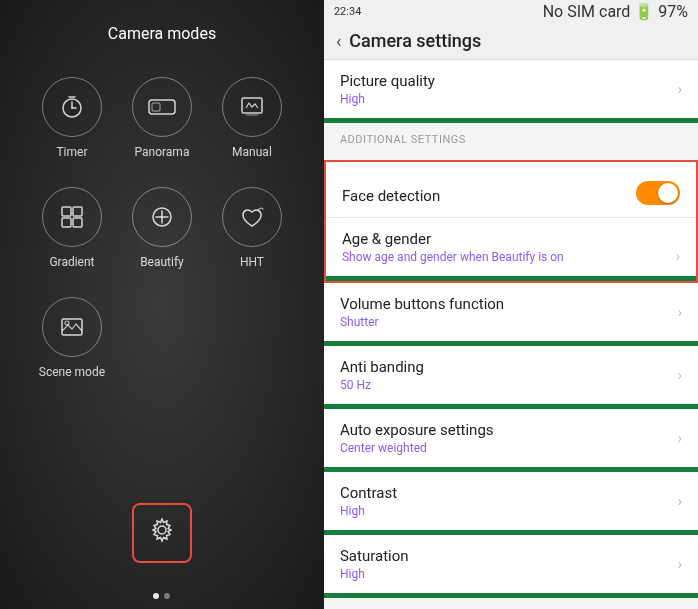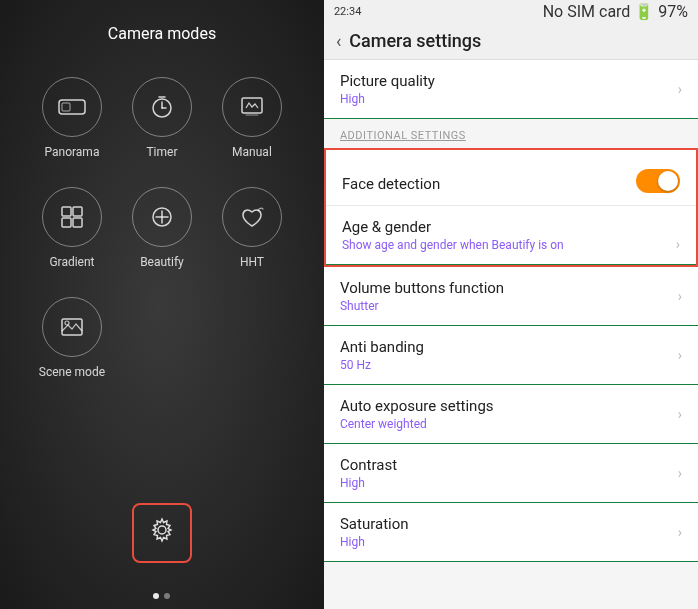--- a/index.html
+++ b/index.html
@@ -141,21 +141,21 @@
     }
 
     .settings-list {
       flex: 1;
       background: #f5f5f5;
     }
 
     .setting-item {
       background: #ffffff;
       padding: 12px 16px;
-      border-bottom: 1px solid #15803d;
+      border-bottom: 5px solid #15803d;
       display: flex;
       align-items: center;
       justify-content: space-between;
       cursor: pointer;
       min-height: 56px;
     }
 
     .setting-item-content {
       flex: 1;
     }
@@ -171,26 +171,25 @@
       color: #8b5cf6;
       margin-top: 2px;
     }
 
     .chevron {
       color: #bbb;
       font-size: 14px;
     }
 
     .section-label {
-      padding: 10px 16px 6px;
+      padding: 10px 16px 14px;
       font-size: 11px;
       color: #999;
       letter-spacing: 0.5px;
       background: #f5f5f5;
-      text-decoration: underline;
     }
 
     .highlighted-section {
       border: 2.5px solid #e74c3c;
       margin: 0;
     }
 
     .highlighted-item {
       background: #ffffff;
       align-items: flex-end;
@@ -224,38 +223,38 @@
 </head>
 <body>
 
 <div class="left-panel">
   <div class="camera-modes-title">Camera modes</div>
 
   <div class="modes-grid">
 
     <div class="mode-item">
       <div class="mode-circle">
-        <svg width="28" height="20" viewBox="0 0 28 20" fill="none">
-            <rect x="1" y="3" width="26" height="14" rx="3" stroke="rgba(255,255,255,0.8)" stroke-width="1.5"></rect>
-            <rect x="4" y="6" width="8" height="8" rx="1" stroke="rgba(255,255,255,0.6)" stroke-width="1"></rect>
-          </svg>
-      </div>
-      <span class="mode-label">Panorama</span>
-    </div>
-
-    <div class="mode-item">
-      <div class="mode-circle">
         <svg width="26" height="26" viewBox="0 0 26 26" fill="none">
             <circle cx="13" cy="14" r="9" stroke="rgba(255,255,255,0.8)" stroke-width="1.5"></circle>
             <line x1="13" y1="14" x2="13" y2="8" stroke="rgba(255,255,255,0.8)" stroke-width="1.5" stroke-linecap="round"></line>
             <line x1="13" y1="14" x2="17" y2="14" stroke="rgba(255,255,255,0.8)" stroke-width="1.5" stroke-linecap="round"></line>
             <line x1="10" y1="3" x2="16" y2="3" stroke="rgba(255,255,255,0.8)" stroke-width="1.5" stroke-linecap="round"></line>
           </svg>
       </div>
       <span class="mode-label">Timer</span>
+    </div>
+
+    <div class="mode-item">
+      <div class="mode-circle">
+        <svg width="28" height="20" viewBox="0 0 28 20" fill="none">
+            <rect x="1" y="3" width="26" height="14" rx="3" stroke="rgba(255,255,255,0.8)" stroke-width="1.5"></rect>
+            <rect x="4" y="6" width="8" height="8" rx="1" stroke="rgba(255,255,255,0.6)" stroke-width="1"></rect>
+          </svg>
+      </div>
+      <span class="mode-label">Panorama</span>
     </div>
 
     <div class="mode-item">
       <div class="mode-circle">
         <svg width="24" height="22" viewBox="0 0 24 22" fill="none">
             <rect x="2" y="2" width="20" height="15" rx="1.5" stroke="rgba(255,255,255,0.8)" stroke-width="1.5"></rect>
             <polyline points="6,12 9,7 12,11 15,8 18,12" stroke="rgba(255,255,255,0.8)" stroke-width="1.2" fill="none"></polyline>
             <line x1="6" y1="19" x2="18" y2="19" stroke="rgba(255,255,255,0.5)" stroke-width="1.2" stroke-linecap="round"></line>
           </svg>
       </div>

